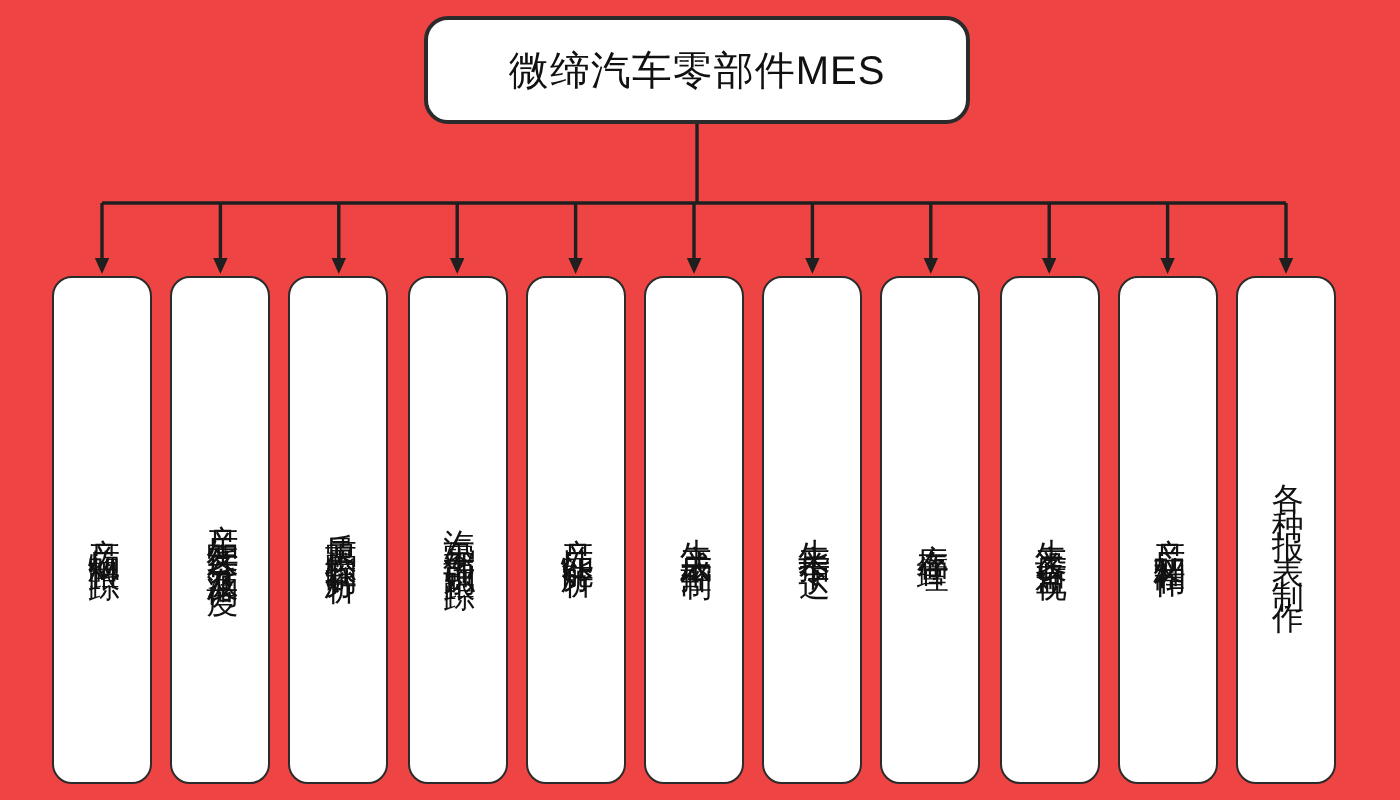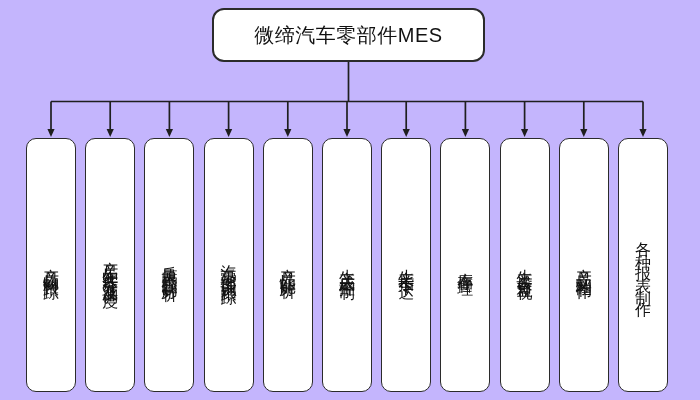--- a/index.html
+++ b/index.html
@@ -5,21 +5,21 @@
   html, body {
     margin: 0;
     padding: 0;
     background: #ffffff;
     font-family: "Liberation Sans", "DejaVu Sans", sans-serif;
   }
   .canvas {
     position: relative;
     width: 700px;
     height: 400px;
-    background: #c4b5fd;
+    background: #ef4444;
     overflow: hidden;
   }
   .title-box {
     position: absolute;
     left: 212px;
     top: 8px;
     width: 273px;
     height: 54px;
     border: 2px solid #2b2b2b;
     border-radius: 12px;

